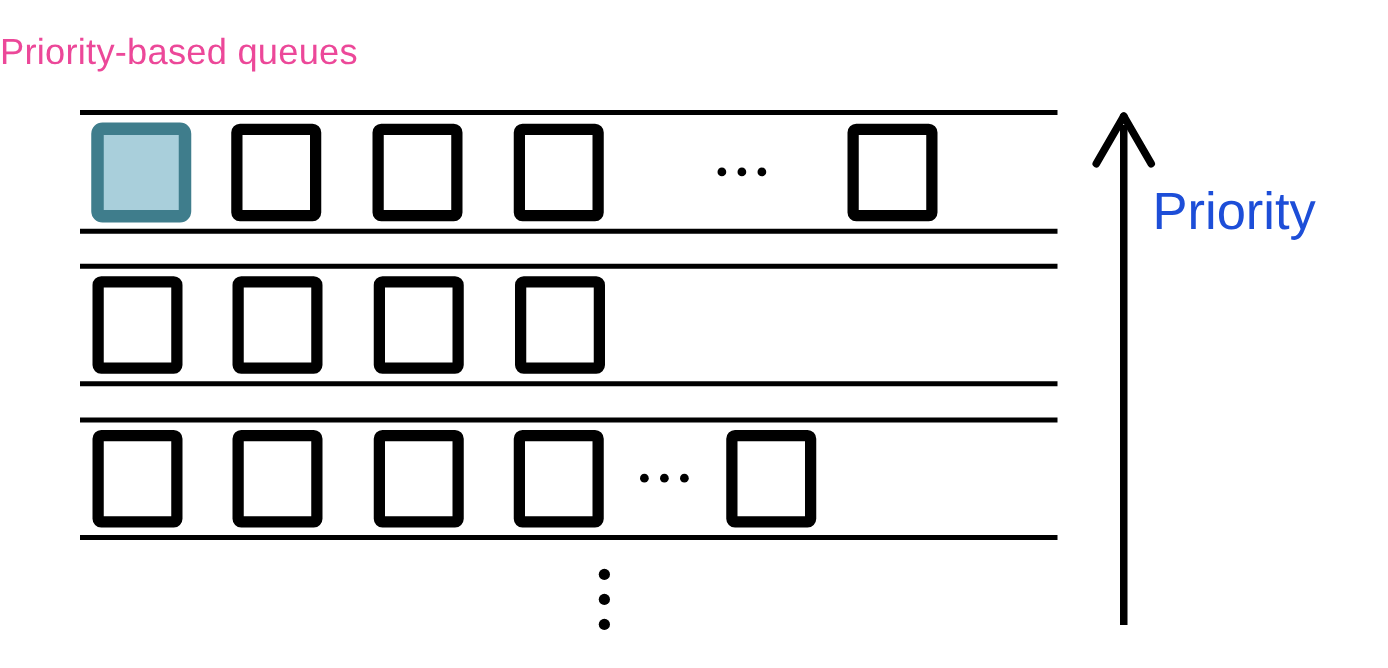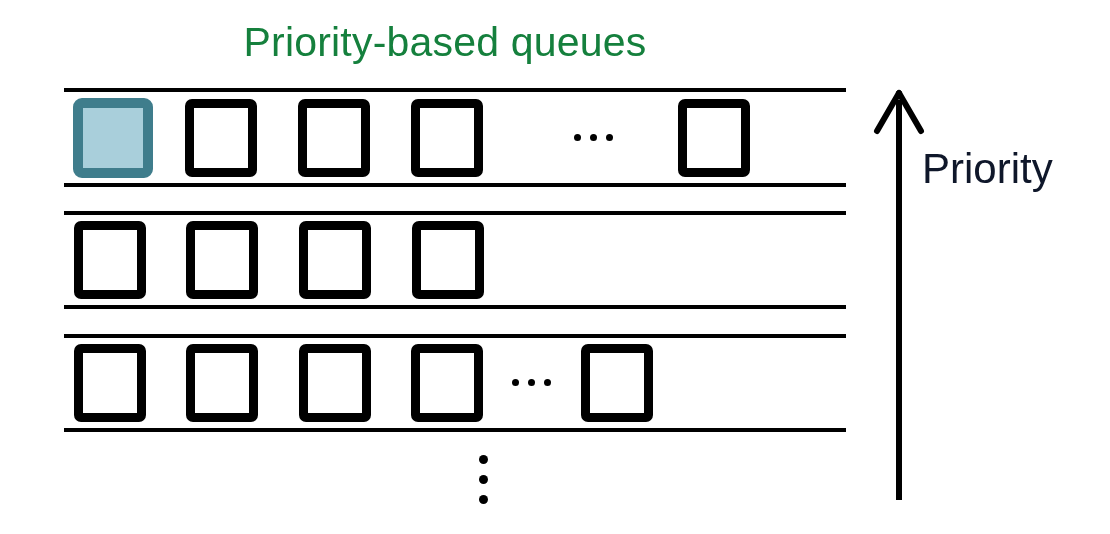--- a/index.html
+++ b/index.html
@@ -18,26 +18,26 @@
     background: #ffffff;
     overflow: hidden;
   }
 
   
   .diagram-title {
     position: absolute;
     left: 0;
     top: 16px;
     width: 890px;
-    text-align: center;
-    font-size: 41px;
+    text-align: left;
+    font-size: 29px;
     line-height: 52px;
     font-weight: 400;
     letter-spacing: 0.2px;
-    color: #15803d;
+    color: #ec4899;
     white-space: nowrap;
   }
 
   
   .queue-row {
     position: absolute;
     left: 64px;
     width: 782px;
   }
   .row-rule {
@@ -114,21 +114,21 @@
     width: 74px;
     height: 412px;
   }
   .priority-label {
     position: absolute;
     left: 922px;
     top: 143px;
     font-size: 42px;
     line-height: 52px;
     font-weight: 400;
-    color: #0f172a;
+    color: #1d4ed8;
     white-space: nowrap;
   }
 </style>
 </head>
 <body>
 
 <div id="canvas">
 
   <div class="diagram-title">Priority-based queues</div>
 

